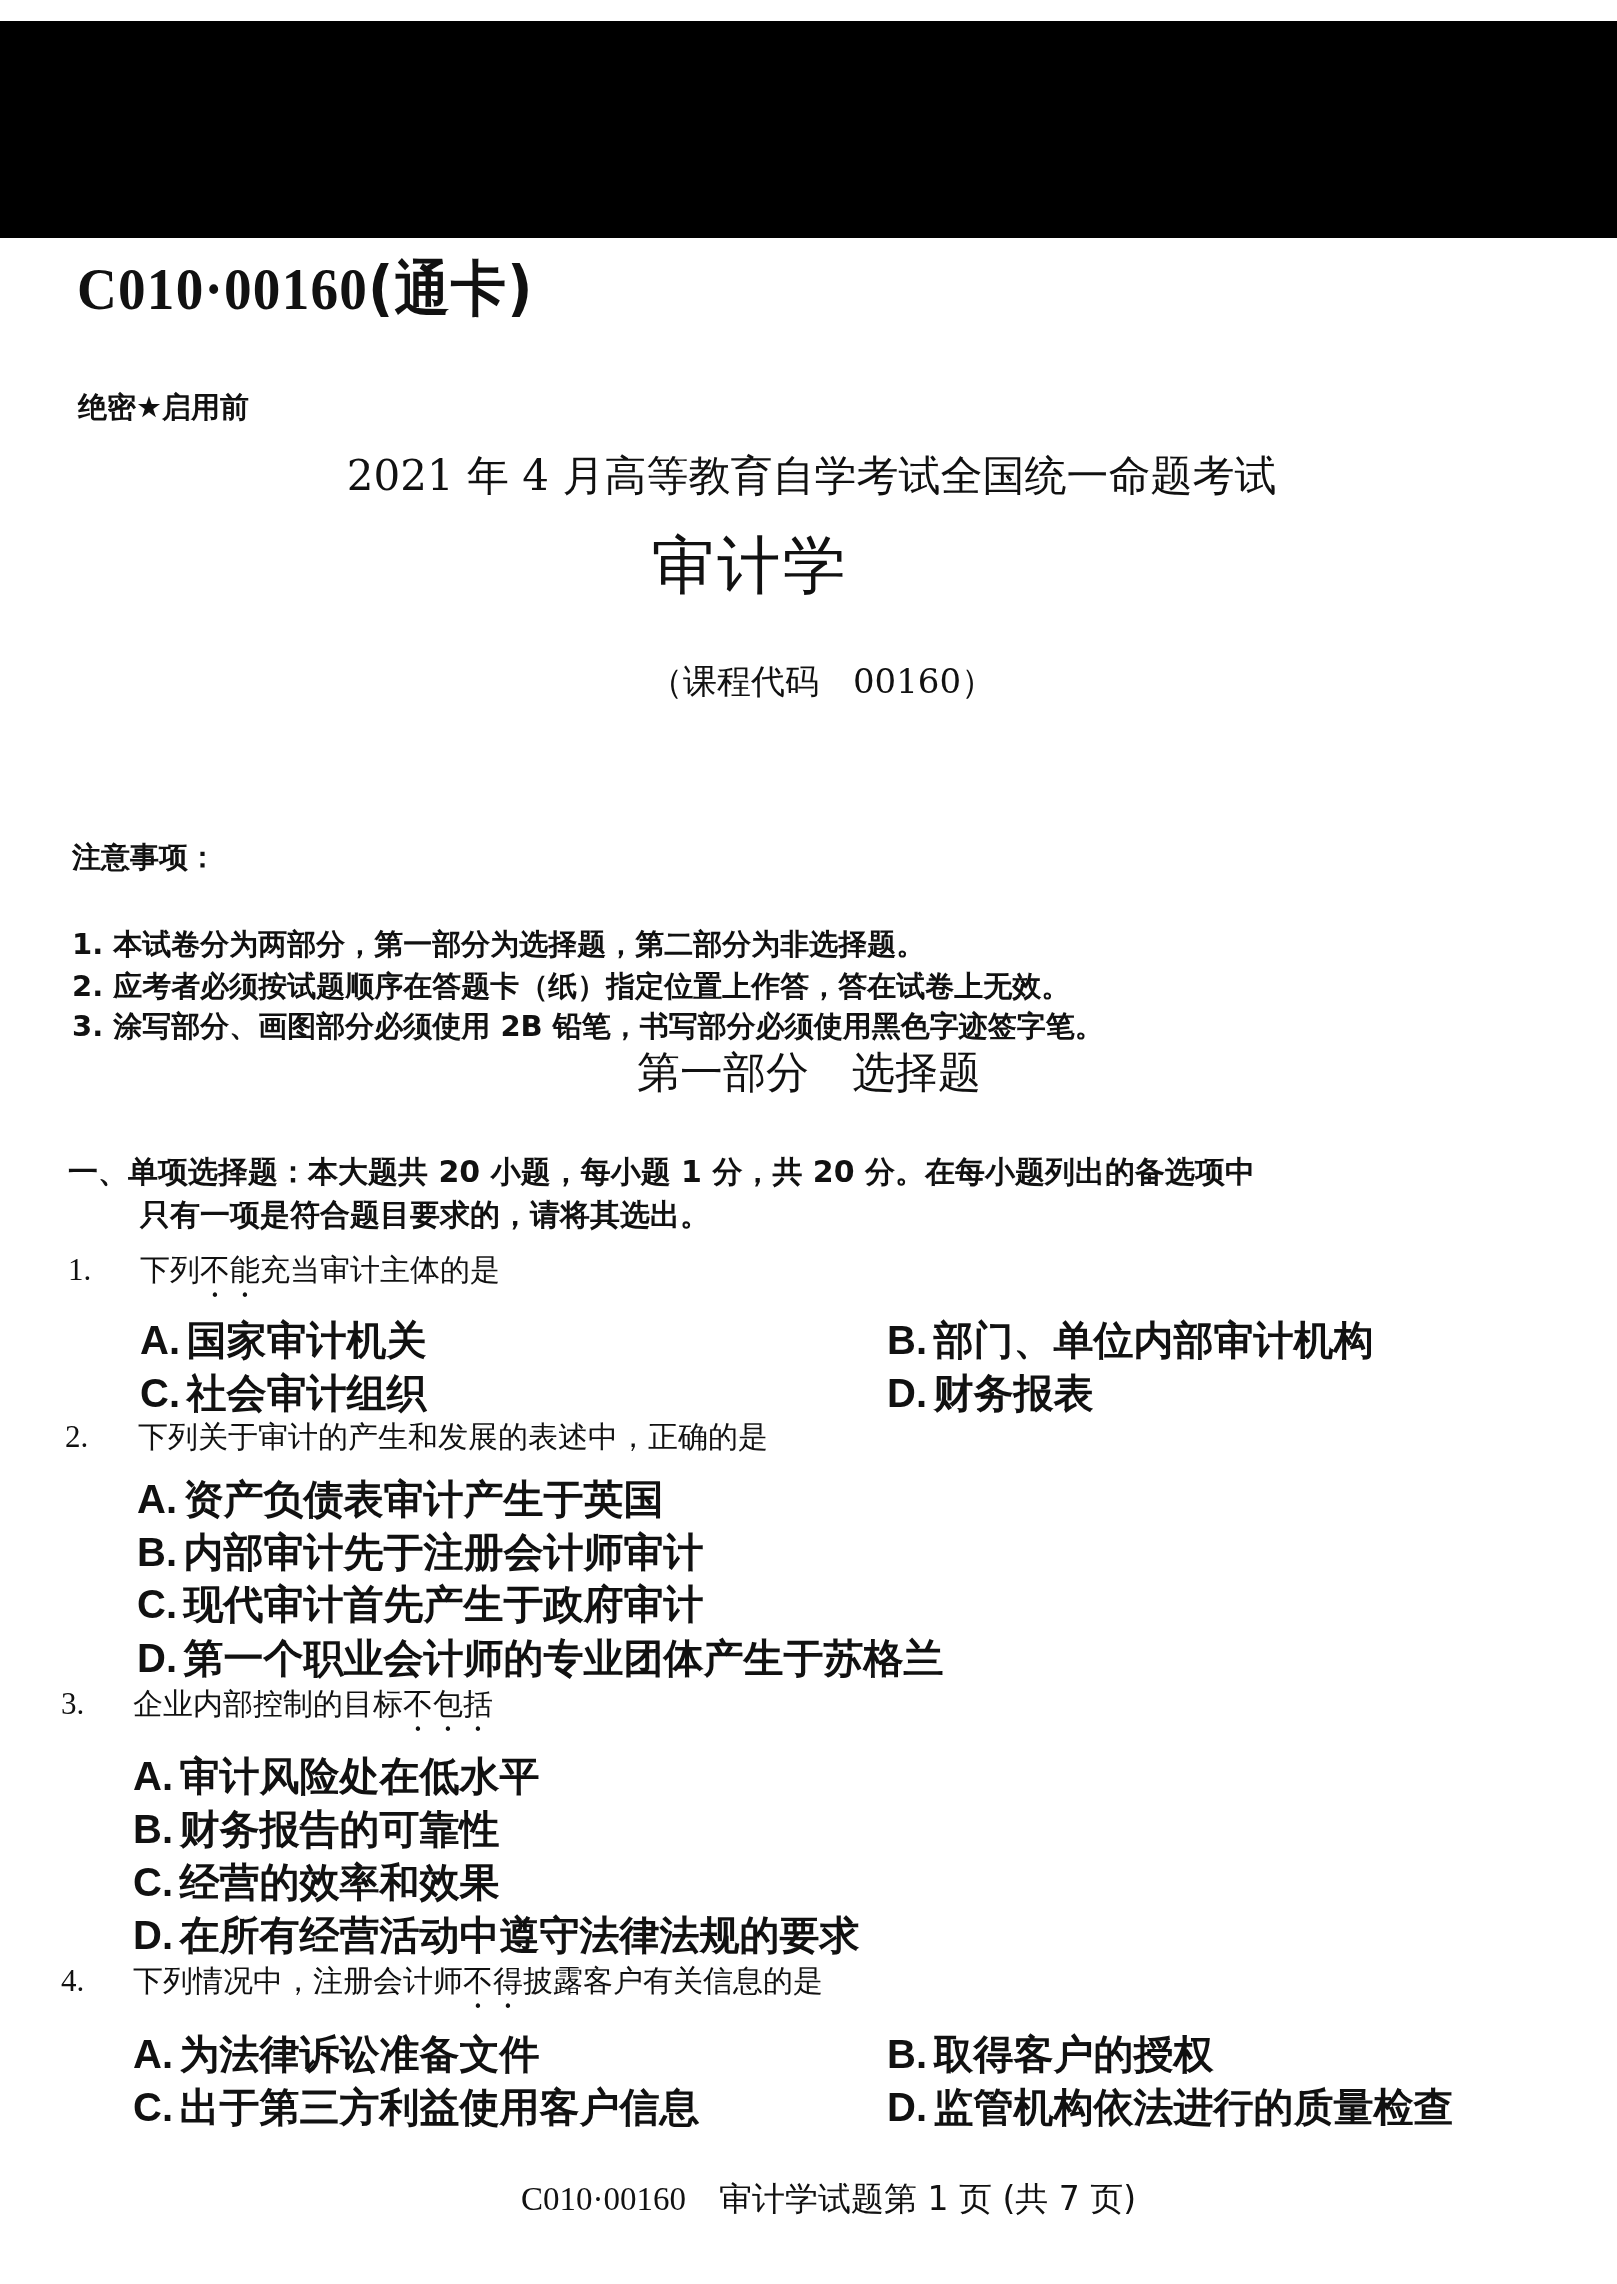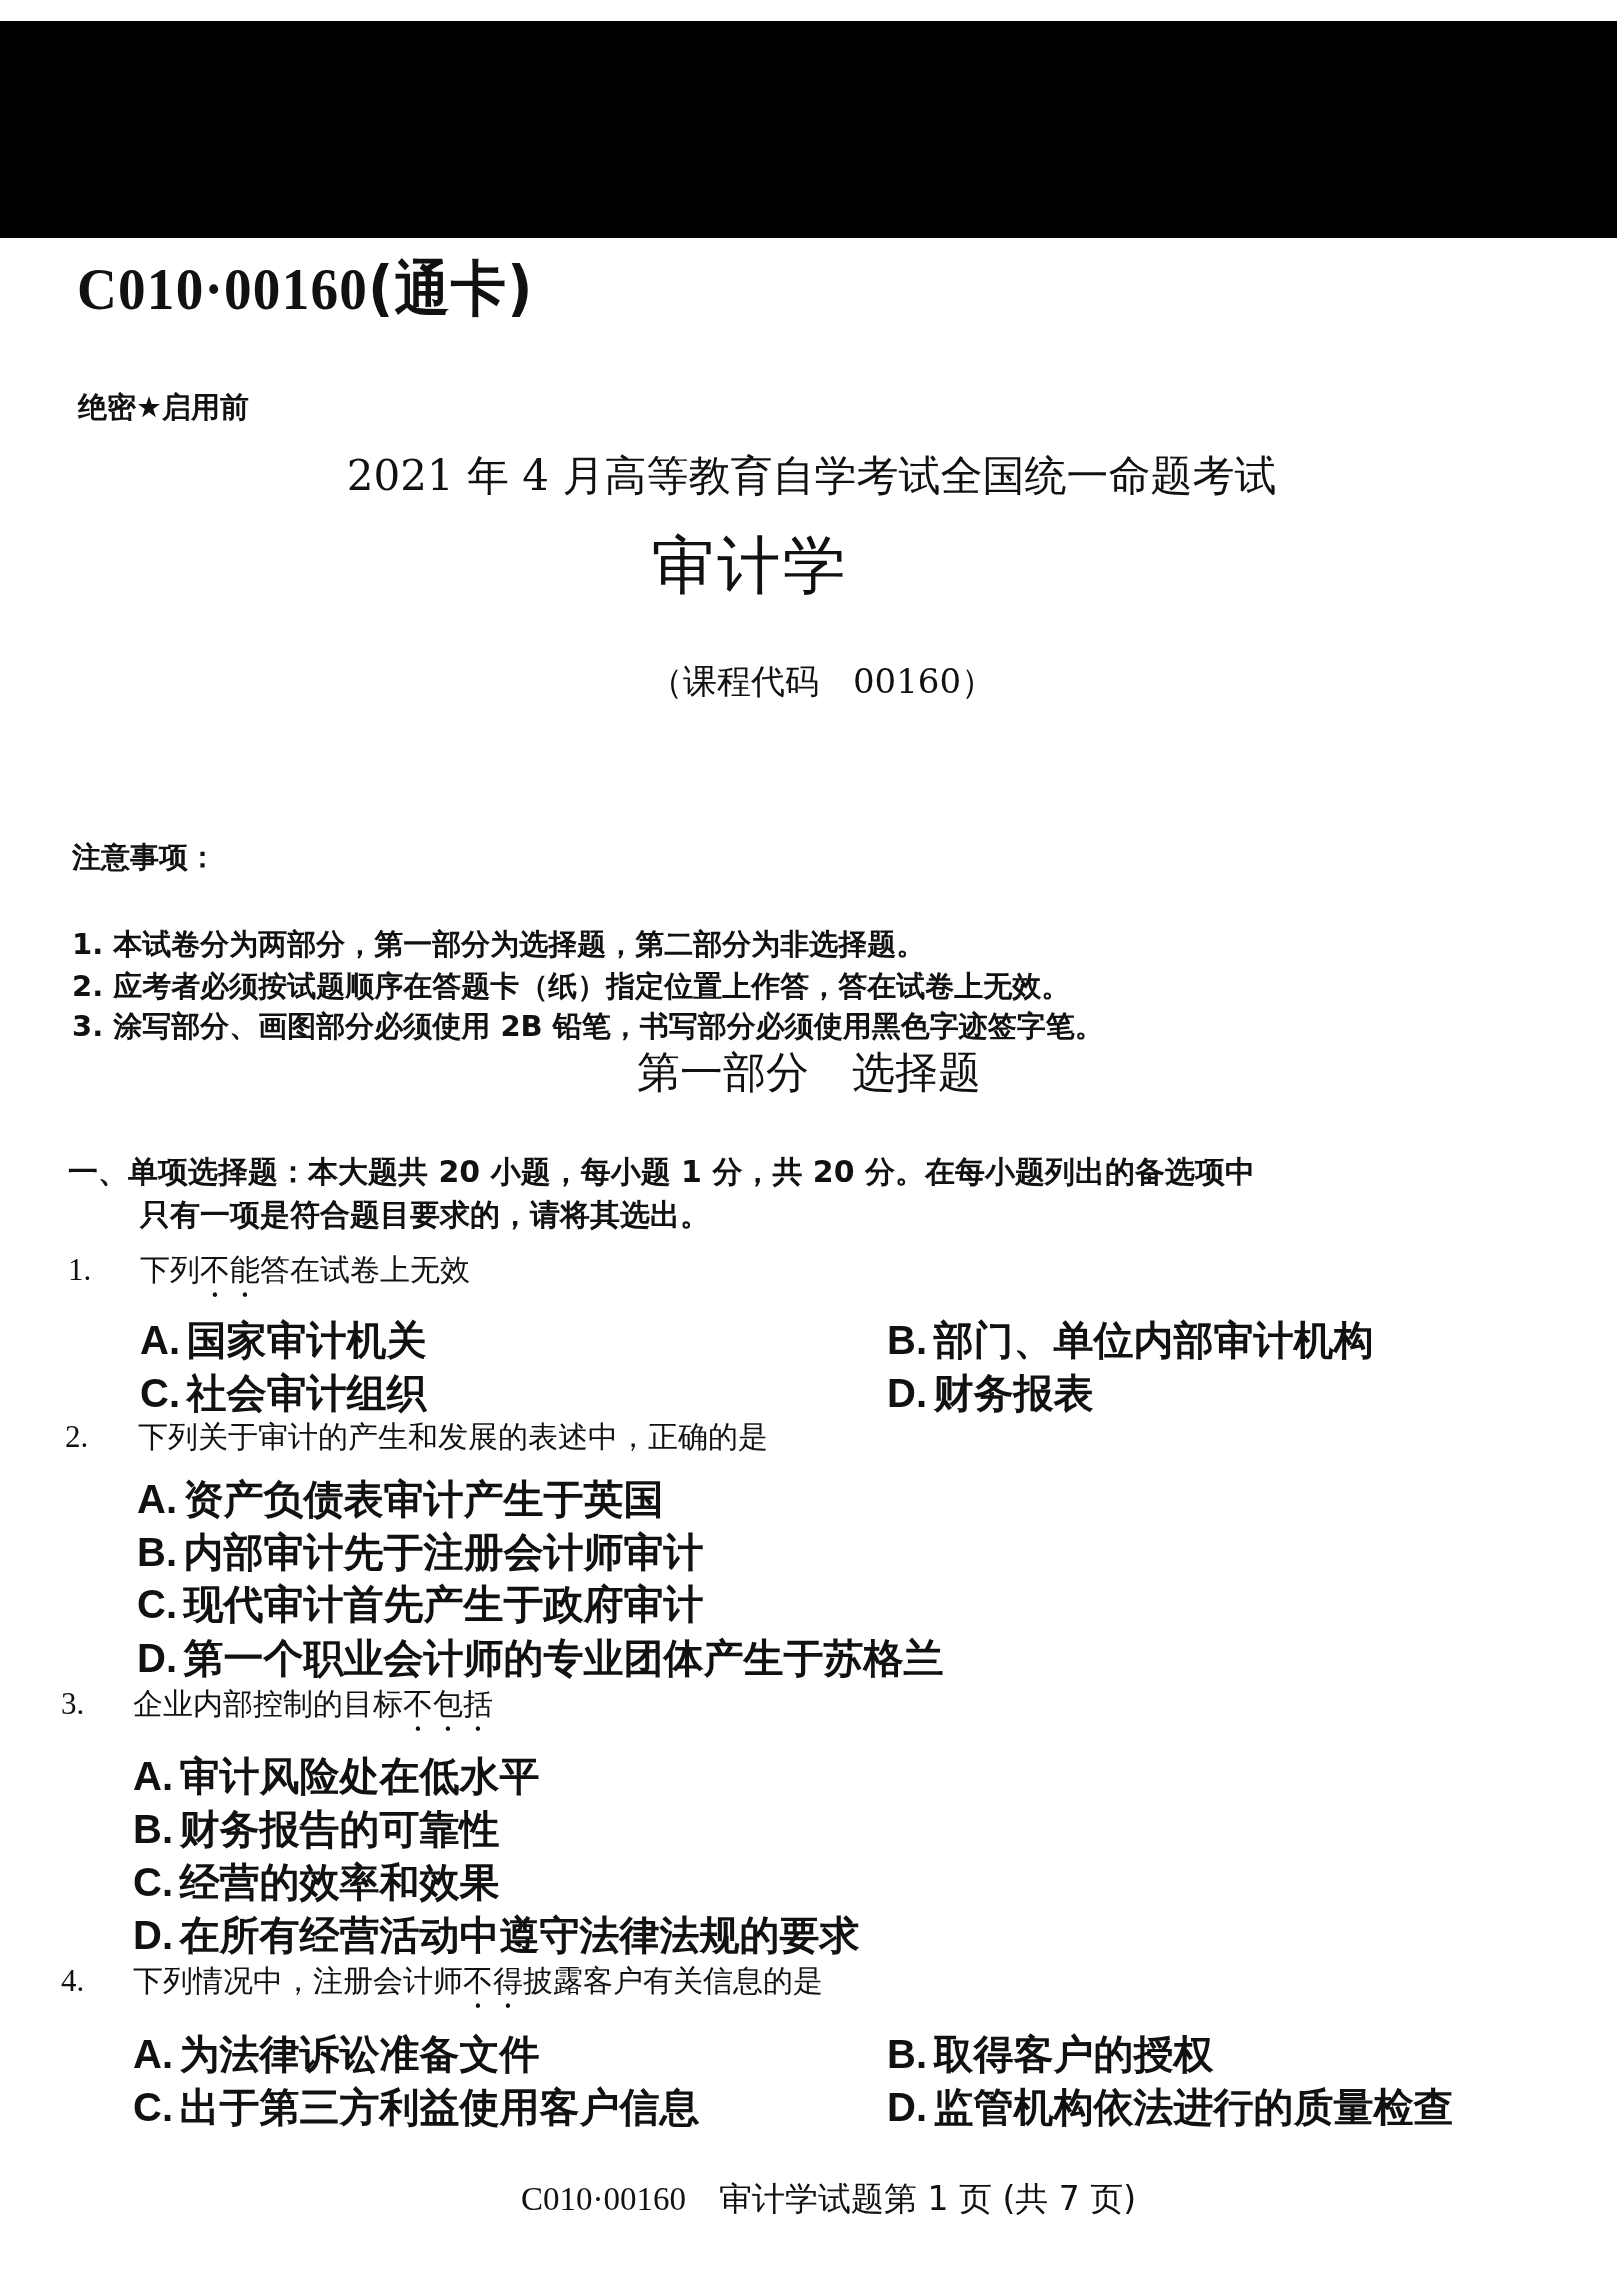--- a/index.html
+++ b/index.html
@@ -169,21 +169,21 @@
 <div class="abs note-line" style="top:879px">1. 本试卷分为两部分，第一部分为选择题，第二部分为非选择题。</div>
 <div class="abs note-line" style="top:921px">2. 应考者必须按试题顺序在答题卡（纸）指定位置上作答，答在试卷上无效。</div>
 <div class="abs note-line" style="top:961px">3. 涂写部分、画图部分必须使用 2B 铅笔，书写部分必须使用黑色字迹签字笔。</div>
 
 <div class="abs part-title">第一部分　选择题</div>
 
 <div class="abs section-intro" style="top:1153px">一、单项选择题：本大题共 20 小题，每小题 1 分，共 20 分。在每小题列出的备选项中</div>
 <div class="abs section-intro cont" style="top:1196px">只有一项是符合题目要求的，请将其选出。</div>
 
 <div class="abs q-num" style="left:68px; top:1251px">1.</div>
-<div class="abs q-text" style="left:140px; top:1251px"><span>下列</span><span class="emph">不能</span><span>答在试卷上无效</span></div>
+<div class="abs q-text" style="left:140px; top:1251px"><span>下列</span><span class="emph">不能</span><span>充当审计主体的是</span></div>
 <div class="abs opt" style="left:140px; top:1313px"><span class="letter">A.</span><span>国家审计机关</span></div>
 <div class="abs opt" style="left:887px; top:1313px"><span class="letter">B.</span><span>部门、单位内部审计机构</span></div>
 <div class="abs opt" style="left:140px; top:1366px"><span class="letter">C.</span><span>社会审计组织</span></div>
 <div class="abs opt" style="left:887px; top:1366px"><span class="letter">D.</span><span>财务报表</span></div>
 
 <div class="abs q-num" style="left:65px; top:1418px">2.</div>
 <div class="abs q-text" style="left:138px; top:1418px"><span>下列关于审计的产生和发展的表述中，正确的是</span><span class="emph"></span><span></span></div>
 <div class="abs opt" style="left:137px; top:1472px"><span class="letter">A.</span><span>资产负债表审计产生于英国</span></div>
 <div class="abs opt" style="left:137px; top:1525px"><span class="letter">B.</span><span>内部审计先于注册会计师审计</span></div>
 <div class="abs opt" style="left:137px; top:1577px"><span class="letter">C.</span><span>现代审计首先产生于政府审计</span></div>

